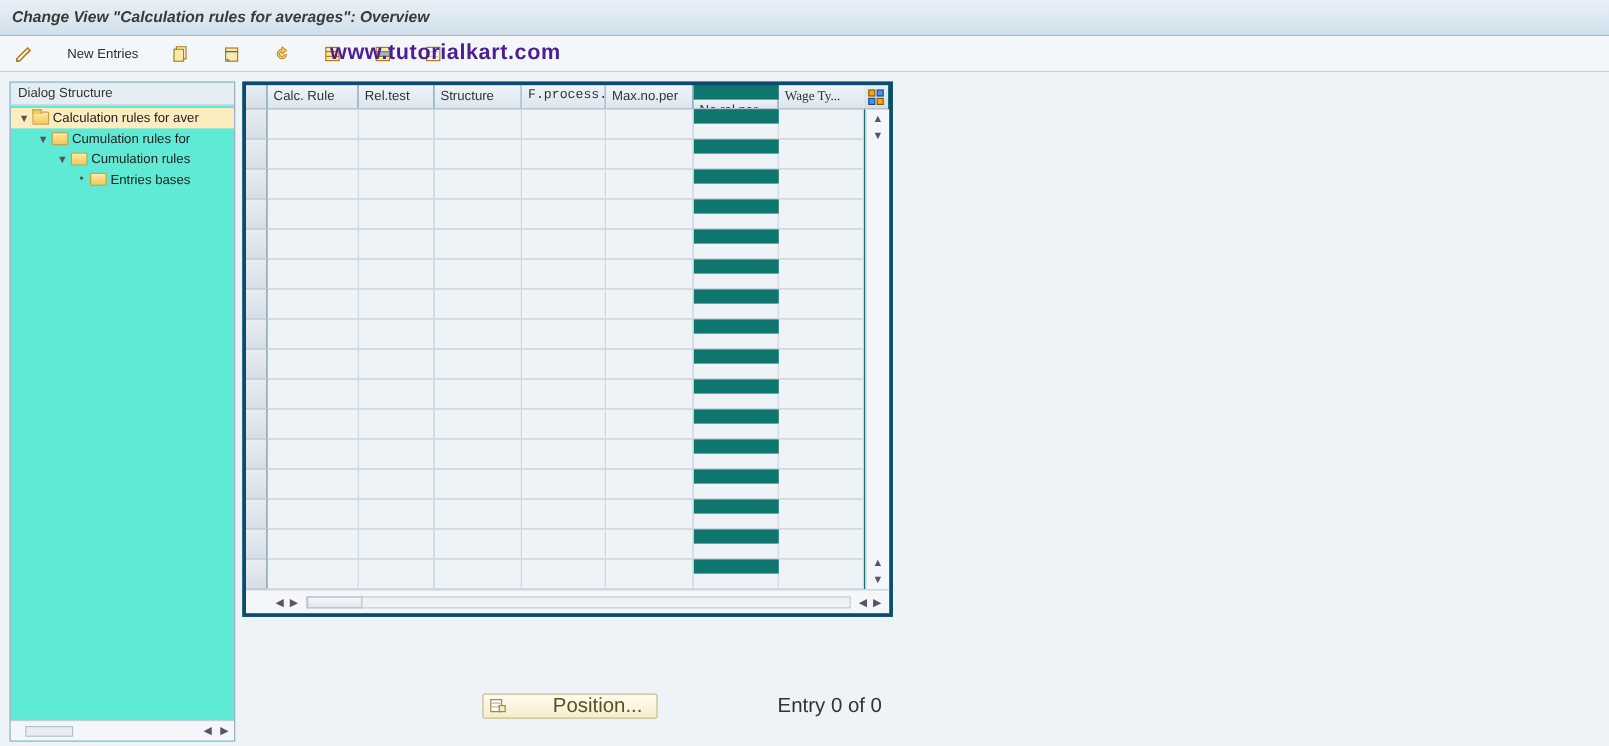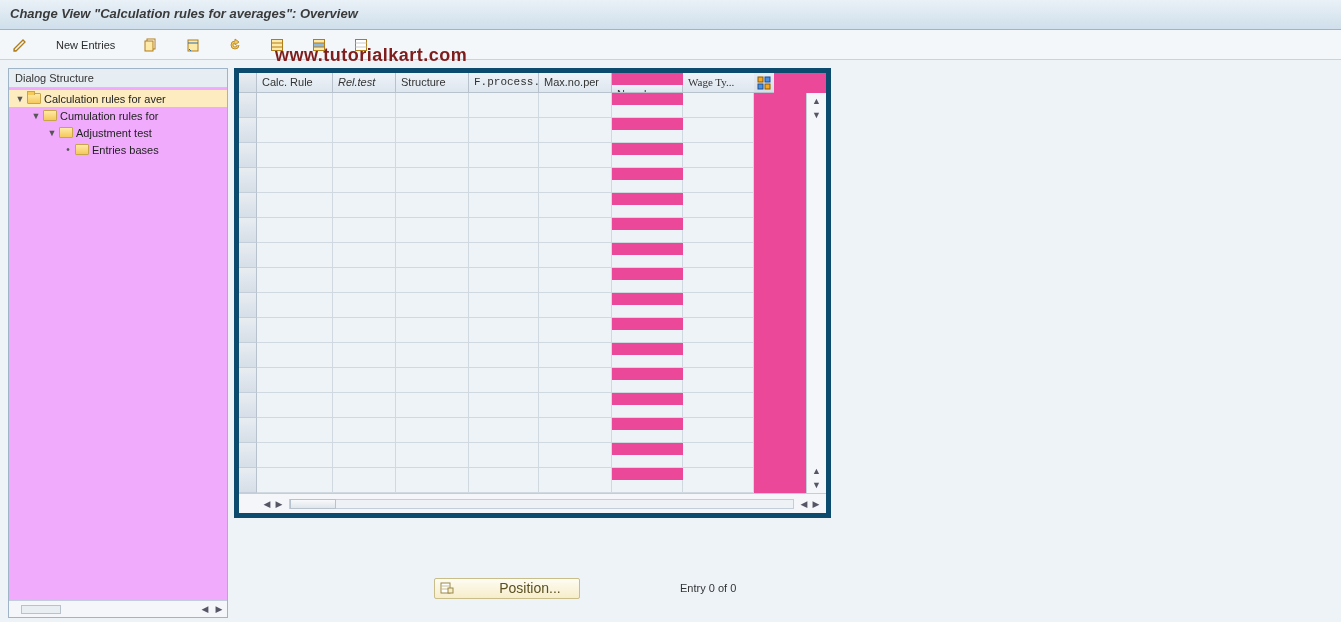--- a/index.html
+++ b/index.html
@@ -39,38 +39,37 @@
     color: #2b2b2b;
     font-size: 11px;
     cursor: pointer;
     padding: 2px 4px;
   }
   .watermark {
     position: absolute;
     left: 275px; top: 3px;
     font-size: 18px;
     font-weight: bold;
-    color: #7f1d1d;
+    color: #4c1d95;
     letter-spacing: 0.5px;
     pointer-events: none;
     font-family: Arial, sans-serif;
-    margin-top: 12px;
   }
 
   
   .main {
     display: flex;
     height: calc(622px - 60px);
     background: #eef3f8;
   }
 
   
   .sidebar {
-    width: 220px;
-    background: #f0abfc;
+    width: 188px;
+    background: #5eead4;
     border: 1px solid #9fb5c7;
     margin: 8px 3px 4px 8px;
     display: flex;
     flex-direction: column;
     position: relative;
   }
   .sidebar-header {
     background: #e6edf3;
     border-bottom: 1px solid #c3ceda;
     padding: 3px 6px;
@@ -133,23 +132,23 @@
   }
 
   
   .content {
     flex: 1;
     margin: 8px 8px 4px 3px;
     position: relative;
   }
 
   .table-wrap {
-    width: 597px;
-    background: #ec4899;
-    border: 5px solid #0c4a6e;
+    width: 542px;
+    background: #0f766e;
+    border: 3px solid #0c4a6e;
   }
   .table-header-row { display:flex; height: 20px; }
   .row-selector-h {
     width: 18px;
     background: linear-gradient(#e8edf2,#d6dee7);
     border-right: 1px solid #b8c2cd;
     border-bottom: 1px solid #b8c2cd;
   }
   .col-h {
     background: linear-gradient(#eef3f8,#dde6ef);
@@ -187,21 +186,21 @@
   .vscroll-col {
     width: 20px;
     background: #f4f6f9;
     border-left: 1px solid #c3ceda;
     display:flex; flex-direction:column; justify-content:space-between;
     padding: 2px 0;
     align-items:center;
   }
   .vscroll-col .pair { display:flex; flex-direction:column; gap:2px; }
   .w-calc { width: 76px; }
-  .w-rel { width: 63px; font-style: italic; }
+  .w-rel { width: 63px; }
   .w-cum { width: 73px; }
   .w-fproc { width: 70px; font-family: Liberation Mono, monospace; }
   .w-max { width: 73px; }
   .w-norel { width: 71px; margin-top: 12px; }
   .w-wage { width: 71px; font-family: Liberation Serif, serif; }
 
   .table-hscroll {
     height: 20px;
     background: #f4f6f9;
     border-top: 1px solid #c3ceda;
@@ -240,23 +239,23 @@
     border-radius: 2px;
     cursor: pointer;
     padding: 0 4px;
     gap: 30px;
   }
   .position-btn .picon {
     width: 16px; height: 16px;
     display:inline-flex; align-items:center; justify-content:center;
   }
   .position-btn .plabel {
-    flex:1; text-align:center; color:#5a5020; font-size:14px;
-  }
-  .entry-text { font-size: 11px; color: #333; }
+    flex:1; text-align:center; color:#5a5020; font-size:17px;
+  }
+  .entry-text { font-size: 17px; color: #333; }
 </style>
 </head>
 <body>
 
 <div class="titlebar">Change View "Calculation rules for averages": Overview</div>
 
 <div class="toolbar">
   <span class="icon-btn">
     <svg width="16" height="16" viewBox="0 0 16 16">
         <path d="M2 12 L11 3 L13 5 L4 14 L2 14 Z" fill="none" stroke="#b07d1a" stroke-width="1.3"></path>
@@ -314,21 +313,21 @@
         <span>Calculation rules for aver</span>
       </div>
       <div class="tree-row indent-1">
         <span class="tree-toggle">▼</span>
         <span class="folder-icon"></span>
         <span>Cumulation rules for</span>
       </div>
       <div class="tree-row indent-2">
         <span class="tree-toggle">▼</span>
         <span class="folder-icon"></span>
-        <span>Adjustment test</span>
+        <span>Cumulation rules</span>
       </div>
       <div class="tree-row indent-3">
         <span class="tree-leaf-dot">•</span>
         <span class="folder-icon"></span>
         <span>Entries bases</span>
       </div>
     </div>
     <div class="sidebar-hscroll">
       <span class="grip"></span>
       <span class="arrows">

